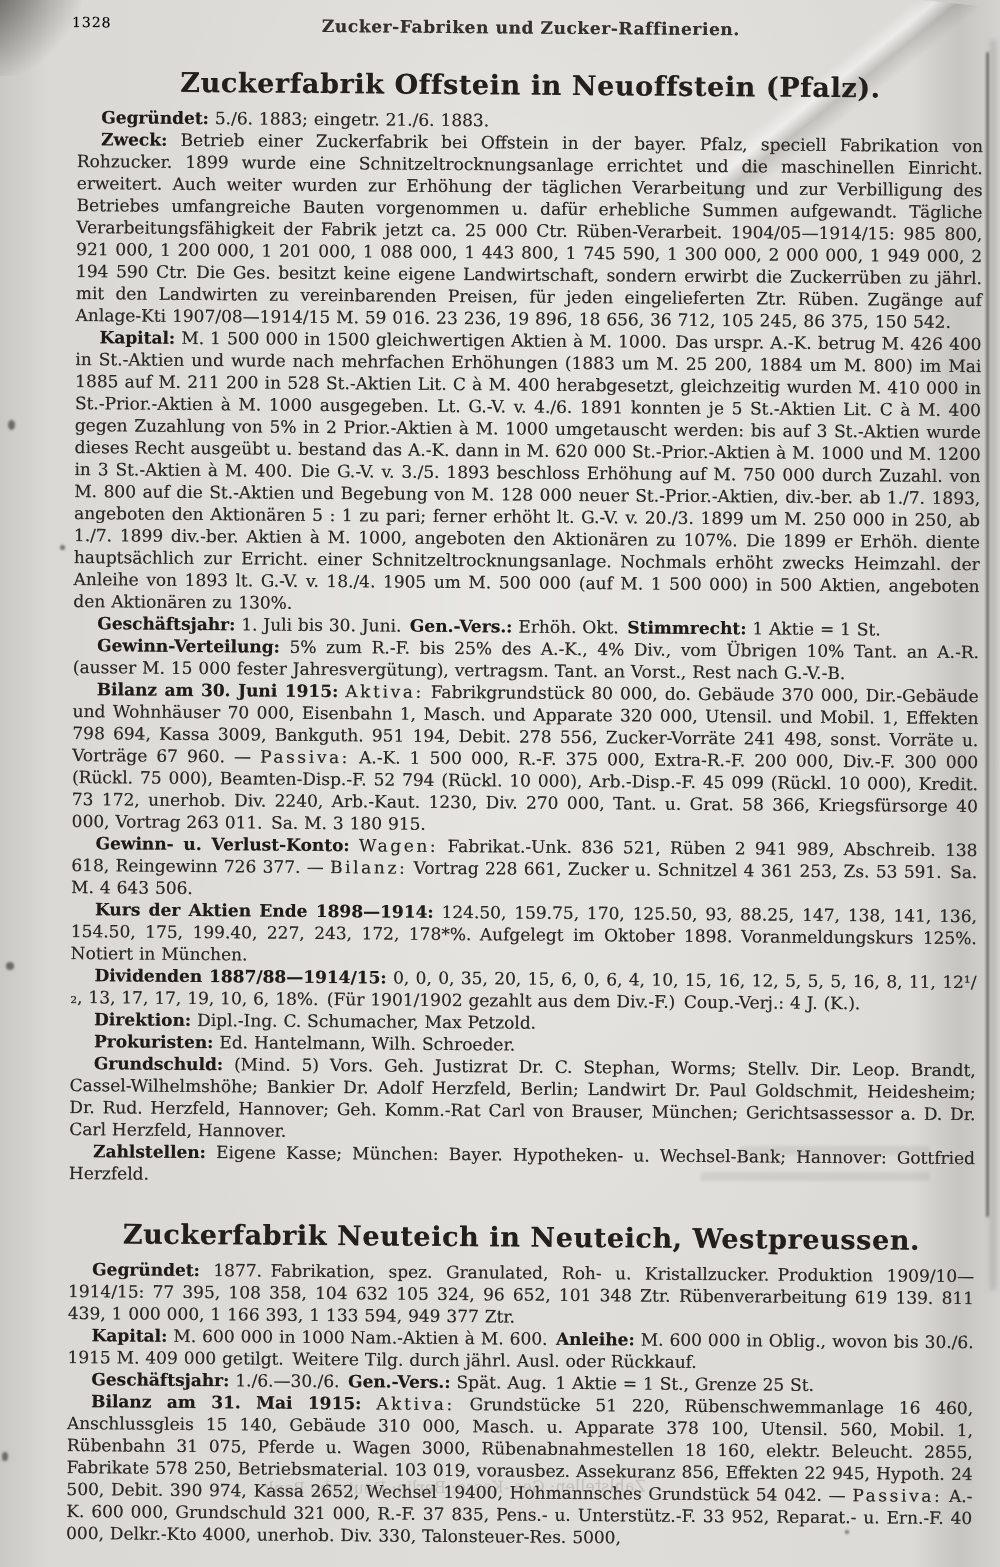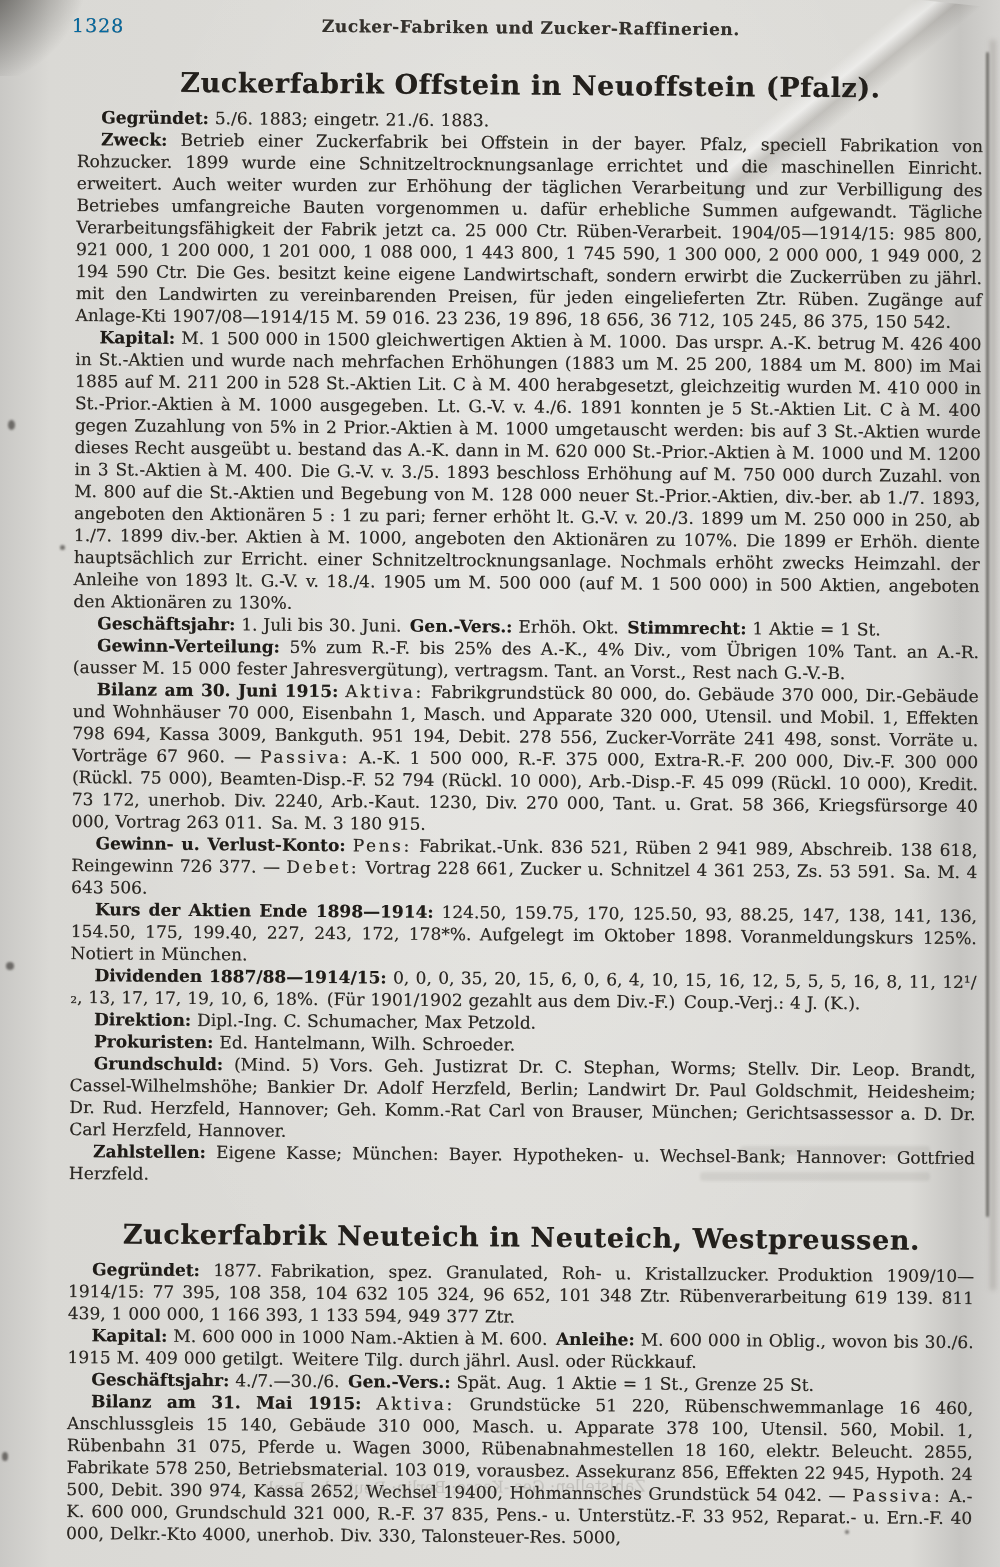--- a/index.html
+++ b/index.html
@@ -34,21 +34,21 @@
   }
   .speck { position:absolute; background:rgba(45,42,38,0.6); border-radius:50%; filter:blur(0.8px); }
 
   .content {
     position:absolute; left:78px; top:14px; width:906px;
     transform:rotate(0.45deg); transform-origin:top left;
     color:#2b2823;
     text-shadow:0.2px 0.2px 0.5px rgba(45,40,34,0.55);
   }
   .runhead { position:relative; height:24px; font-size:17px; }
-  .page-number { position:absolute; left:-6px; top:0; font-size:19px; color:#0369a1; letter-spacing:1px; }
+  .page-number { position:absolute; left:-6px; top:0; font-size:14px; color:#000000; letter-spacing:1px; }
   .running-title { text-align:center; font-weight:bold; letter-spacing:0.6px; color:#34312c; }
 
   .company-title {
     text-align:center; font-weight:bold; font-size:27px; letter-spacing:0.6px;
     margin:28px 0 9px 0; color:#23201c;
   }
   .company-title.second { margin-top:34px; }
 
   .paras { }
   p.para {
@@ -94,32 +94,32 @@
   </div>
 
   <h1 class="company-title">Zuckerfabrik Offstein in Neuoffstein (Pfalz).</h1>
   <div class="paras">
       <p class="para"><span class="b">Gegründet:</span><span> 5./6. 1883; eingetr. 21./6. 1883.</span></p>
       <p class="para"><span class="b">Zweck:</span><span> Betrieb einer Zuckerfabrik bei Offstein in der bayer. Pfalz, speciell Fabrikation von Rohzucker. 1899 wurde eine Schnitzeltrocknungsanlage errichtet und die maschinellen Einricht. erweitert. Auch weiter wurden zur Erhöhung der täglichen Verarbeitung und zur Verbilligung des Betriebes umfangreiche Bauten vorgenommen u. dafür erhebliche Summen aufgewandt. Tägliche Verarbeitungsfähigkeit der Fabrik jetzt ca. 25 000 Ctr. Rüben-Verarbeit. 1904/05—1914/15: 985 800, 921 000, 1 200 000, 1 201 000, 1 088 000, 1 443 800, 1 745 590, 1 300 000, 2 000 000, 1 949 000, 2 194 590 Ctr. Die Ges. besitzt keine eigene Landwirtschaft, sondern erwirbt die Zuckerrüben zu jährl. mit den Landwirten zu vereinbarenden Preisen, für jeden eingelieferten Ztr. Rüben. Zugänge auf Anlage-Kti 1907/08—1914/15 M. 59 016. 23 236, 19 896, 18 656, 36 712, 105 245, 86 375, 150 542.</span></p>
       <p class="para"><span class="b">Kapital:</span><span> M. 1 500 000 in 1500 gleichwertigen Aktien à M. 1000. Das urspr. A.-K. betrug M. 426 400 in St.-Aktien und wurde nach mehrfachen Erhöhungen (1883 um M. 25 200, 1884 um M. 800) im Mai 1885 auf M. 211 200 in 528 St.-Aktien Lit. C à M. 400 herabgesetzt, gleichzeitig wurden M. 410 000 in St.-Prior.-Aktien à M. 1000 ausgegeben. Lt. G.-V. v. 4./6. 1891 konnten je 5 St.-Aktien Lit. C à M. 400 gegen Zuzahlung von 5% in 2 Prior.-Aktien à M. 1000 umgetauscht werden: bis auf 3 St.-Aktien wurde dieses Recht ausgeübt u. bestand das A.-K. dann in M. 620 000 St.-Prior.-Aktien à M. 1000 und M. 1200 in 3 St.-Aktien à M. 400. Die G.-V. v. 3./5. 1893 beschloss Erhöhung auf M. 750 000 durch Zuzahl. von M. 800 auf die St.-Aktien und Begebung von M. 128 000 neuer St.-Prior.-Aktien, div.-ber. ab 1./7. 1893, angeboten den Aktionären 5 : 1 zu pari; ferner erhöht lt. G.-V. v. 20./3. 1899 um M. 250 000 in 250, ab 1./7. 1899 div.-ber. Aktien à M. 1000, angeboten den Aktionären zu 107%. Die 1899 er Erhöh. diente hauptsächlich zur Erricht. einer Schnitzeltrocknungsanlage. Nochmals erhöht zwecks Heimzahl. der Anleihe von 1893 lt. G.-V. v. 18./4. 1905 um M. 500 000 (auf M. 1 500 000) in 500 Aktien, angeboten den Aktionären zu 130%.</span></p>
       <p class="para"><span class="b">Geschäftsjahr:</span><span> 1. Juli bis 30. Juni. </span><span class="b">Gen.-Vers.:</span><span> Erhöh. Okt. </span><span class="b">Stimmrecht:</span><span> 1 Aktie = 1 St.</span></p>
       <p class="para"><span class="b">Gewinn-Verteilung:</span><span> 5% zum R.-F. bis 25% des A.-K., 4% Div., vom Übrigen 10% Tant. an A.-R. (ausser M. 15 000 fester Jahresvergütung), vertragsm. Tant. an Vorst., Rest nach G.-V.-B.</span></p>
       <p class="para"><span class="b">Bilanz am 30. Juni 1915:</span><span> </span><span class="sp">Aktiva:</span><span> Fabrikgrundstück 80 000, do. Gebäude 370 000, Dir.-Gebäude und Wohnhäuser 70 000, Eisenbahn 1, Masch. und Apparate 320 000, Utensil. und Mobil. 1, Effekten 798 694, Kassa 3009, Bankguth. 951 194, Debit. 278 556, Zucker-Vorräte 241 498, sonst. Vorräte u. Vorträge 67 960. — </span><span class="sp">Passiva:</span><span> A.-K. 1 500 000, R.-F. 375 000, Extra-R.-F. 200 000, Div.-F. 300 000 (Rückl. 75 000), Beamten-Disp.-F. 52 794 (Rückl. 10 000), Arb.-Disp.-F. 45 099 (Rückl. 10 000), Kredit. 73 172, unerhob. Div. 2240, Arb.-Kaut. 1230, Div. 270 000, Tant. u. Grat. 58 366, Kriegsfürsorge 40 000, Vortrag 263 011. Sa. M. 3 180 915.</span></p>
-      <p class="para"><span class="b">Gewinn- u. Verlust-Konto:</span><span> </span><span class="sp">Pens:</span><span> Fabrikat.-Unk. 836 521, Rüben 2 941 989, Abschreib. 138 618, Reingewinn 726 377. — </span><span class="sp">Debet:</span><span> Vortrag 228 661, Zucker u. Schnitzel 4 361 253, Zs. 53 591. Sa. M. 4 643 506.</span></p>
+      <p class="para"><span class="b">Gewinn- u. Verlust-Konto:</span><span> </span><span class="sp">Wagen:</span><span> Fabrikat.-Unk. 836 521, Rüben 2 941 989, Abschreib. 138 618, Reingewinn 726 377. — </span><span class="sp">Bilanz:</span><span> Vortrag 228 661, Zucker u. Schnitzel 4 361 253, Zs. 53 591. Sa. M. 4 643 506.</span></p>
       <p class="para"><span class="b">Kurs der Aktien Ende 1898—1914:</span><span> 124.50, 159.75, 170, 125.50, 93, 88.25, 147, 138, 141, 136, 154.50, 175, 199.40, 227, 243, 172, 178*%. Aufgelegt im Oktober 1898. Voranmeldungskurs 125%. Notiert in München.</span></p>
       <p class="para"><span class="b">Dividenden 1887/88—1914/15:</span><span> 0, 0, 0, 35, 20, 15, 6, 0, 6, 4, 10, 15, 16, 12, 5, 5, 5, 16, 8, 11, 12¹/₂, 13, 17, 17, 19, 10, 6, 18%. (Für 1901/1902 gezahlt aus dem Div.-F.) Coup.-Verj.: 4 J. (K.).</span></p>
       <p class="para"><span class="b">Direktion:</span><span> Dipl.-Ing. C. Schumacher, Max Petzold.</span></p>
       <p class="para"><span class="b">Prokuristen:</span><span> Ed. Hantelmann, Wilh. Schroeder.</span></p>
       <p class="para"><span class="b">Grundschuld:</span><span> (Mind. 5) Vors. Geh. Justizrat Dr. C. Stephan, Worms; Stellv. Dir. Leop. Brandt, Cassel-Wilhelmshöhe; Bankier Dr. Adolf Herzfeld, Berlin; Landwirt Dr. Paul Goldschmit, Heidesheim; Dr. Rud. Herzfeld, Hannover; Geh. Komm.-Rat Carl von Brauser, München; Gerichtsassessor a. D. Dr. Carl Herzfeld, Hannover.</span></p>
       <p class="para"><span class="b">Zahlstellen:</span><span> Eigene Kasse; München: Bayer. Hypotheken- u. Wechsel-Bank; Hannover: Gottfried Herzfeld.</span></p>
     </div>
 
   <h1 class="company-title second">Zuckerfabrik Neuteich in Neuteich, Westpreussen.</h1>
   <div class="paras">
       <p class="para"><span class="b">Gegründet:</span><span> 1877. Fabrikation, spez. Granulated, Roh- u. Kristallzucker. Produktion 1909/10—1914/15: 77 395, 108 358, 104 632  105 324, 96 652, 101 348 Ztr. Rübenverarbeitung 619 139. 811 439, 1 000 000, 1 166 393, 1 133 594, 949 377 Ztr.</span></p>
       <p class="para"><span class="b">Kapital:</span><span> M. 600 000 in 1000 Nam.-Aktien à M. 600. </span><span class="b">Anleihe:</span><span> M. 600 000 in Oblig., wovon bis 30./6. 1915 M. 409 000 getilgt. Weitere Tilg. durch jährl. Ausl. oder Rückkauf.</span></p>
-      <p class="para"><span class="b">Geschäftsjahr:</span><span> 4./7.—30./6. </span><span class="b">Gen.-Vers.:</span><span> Spät. Aug. 1 Aktie = 1 St., Grenze 25 St.</span></p>
+      <p class="para"><span class="b">Geschäftsjahr:</span><span> 1./6.—30./6. </span><span class="b">Gen.-Vers.:</span><span> Spät. Aug. 1 Aktie = 1 St., Grenze 25 St.</span></p>
       <p class="para"><span class="b">Bilanz am 31. Mai 1915:</span><span> </span><span class="sp">Aktiva:</span><span> Grundstücke 51 220, Rübenschwemmanlage 16 460, Anschlussgleis 15 140, Gebäude 310 000, Masch. u. Apparate 378 100, Utensil. 560, Mobil. 1, Rübenbahn 31 075, Pferde u. Wagen 3000, Rübenabnahmestellen 18 160, elektr. Beleucht. 2855, Fabrikate 578 250, Betriebsmaterial. 103 019, vorausbez. Assekuranz 856, Effekten 22 945, Hypoth. 24 500, Debit. 390 974, Kassa 2652, Wechsel 19400, Hohmannsches Grundstück 54 042. — </span><span class="sp">Passiva:</span><span> A.-K. 600 000, Grundschuld 321 000, R.-F. 37 835, Pens.- u. Unterstütz.-F. 33 952, Reparat.- u. Ern.-F. 40 000, Delkr.-Kto 4000, unerhob. Div. 330, Talonsteuer-Res. 5000,</span></p>
     </div>
 
 </div>
 
 <div class="bleed">Zahlstellen: Ges.-Kasse; Berlin: Deutsche Bank.</div>
 
 </body></html>

